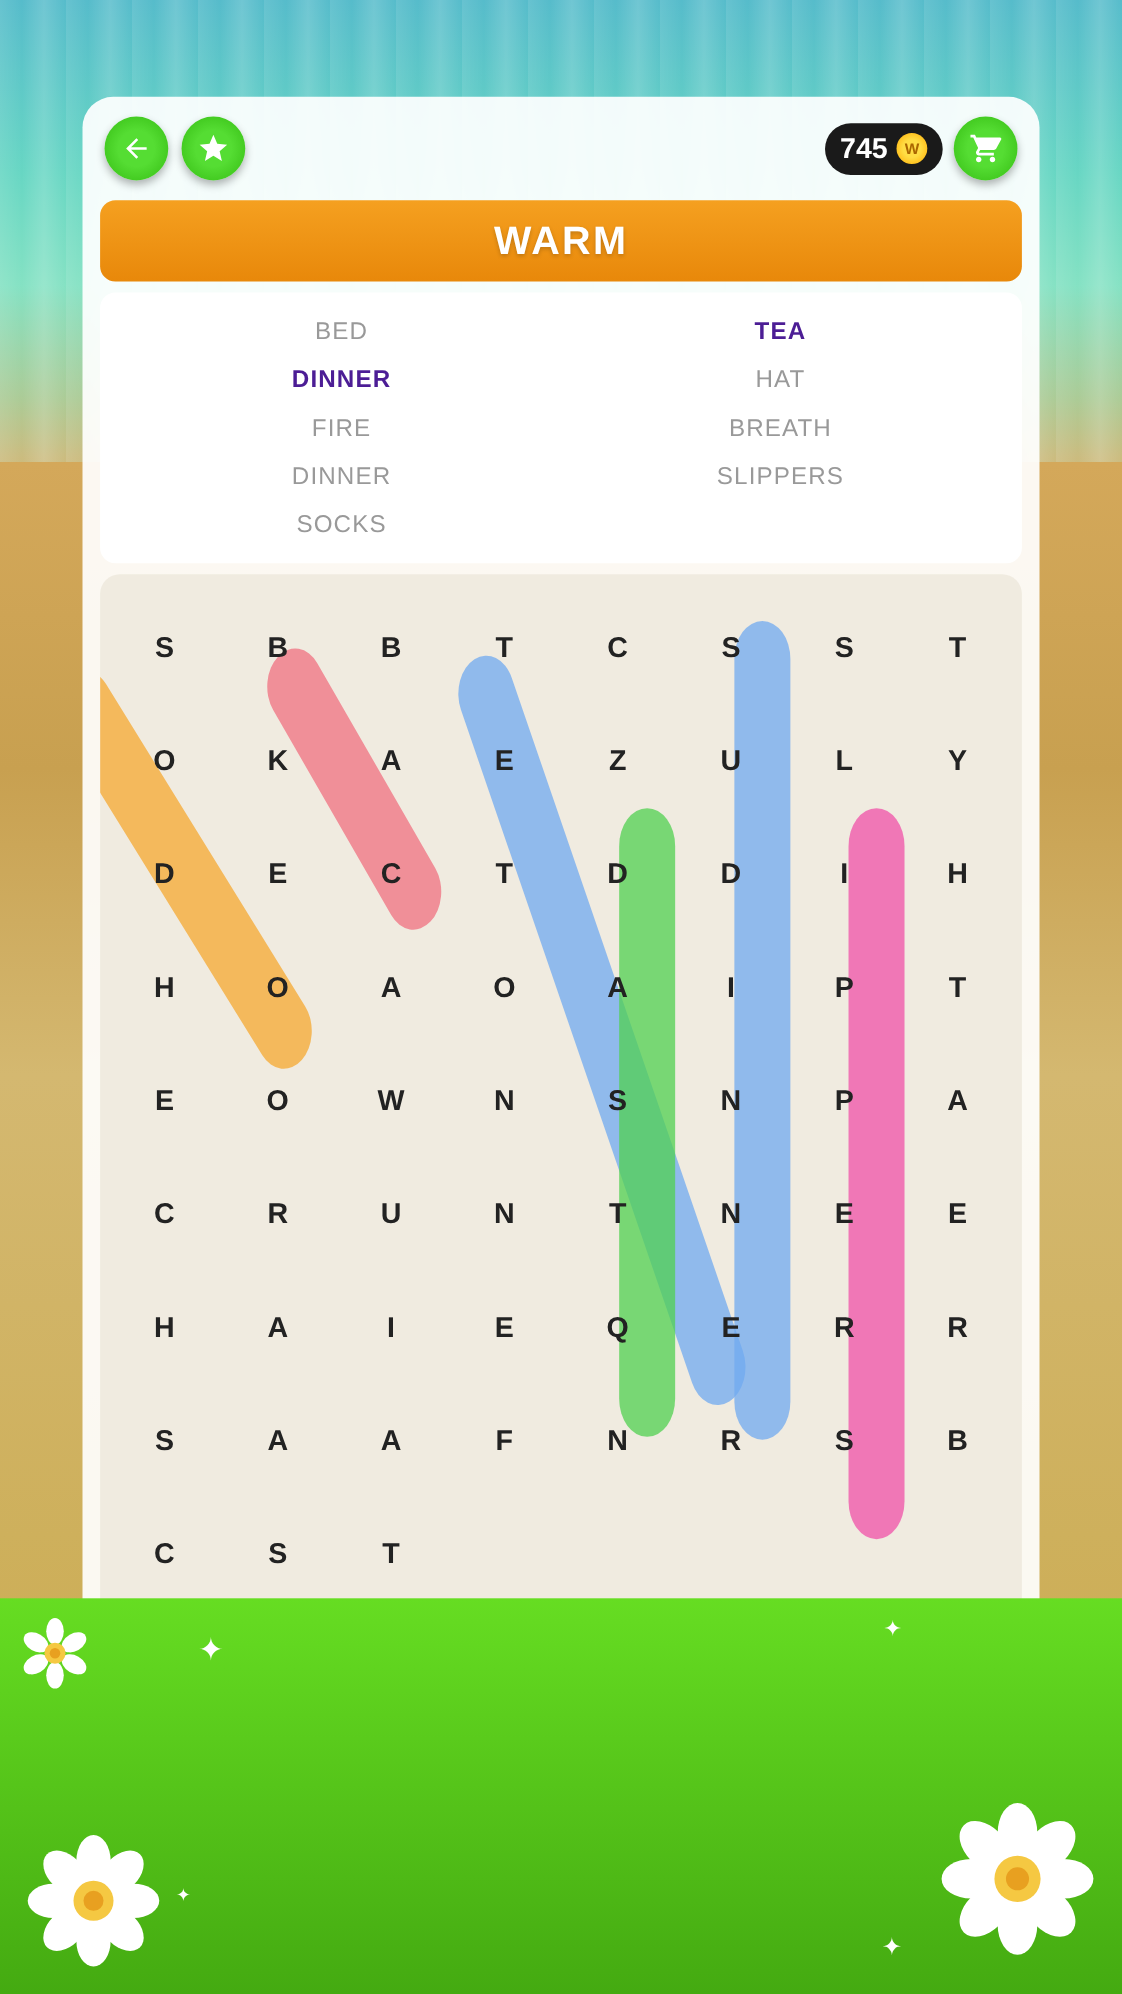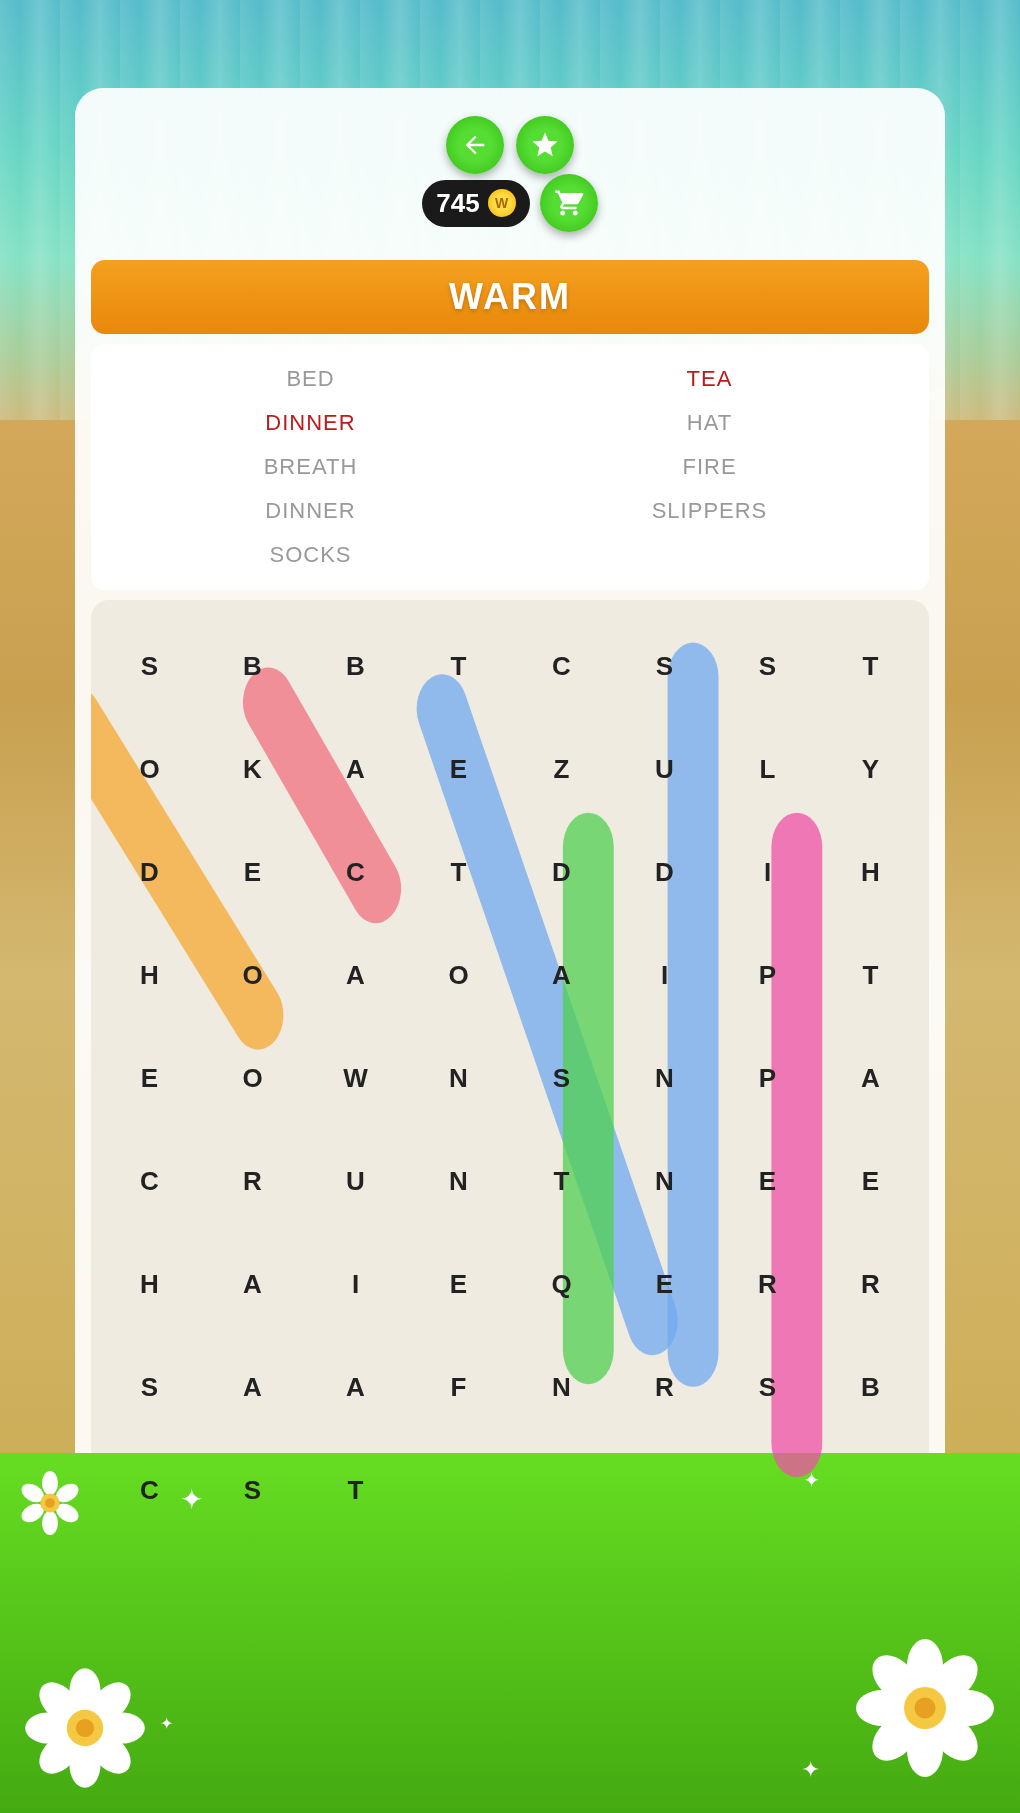--- a/index.html
+++ b/index.html
@@ -49,23 +49,22 @@
       border-radius: 28px;
       padding: 0;
       overflow: hidden;
     }
 
     
     .header-bar {
       display: flex;
       align-items: center;
       justify-content: space-between;
-      padding: 28px 20px;
+      padding: 18px 20px;
       background: transparent;
-      flex-direction: column;
     }
 
     .btn-back {
       width: 58px; height: 58px;
       background: radial-gradient(circle, #55dd33 40%, #33bb11 100%);
       border-radius: 50%;
       display: flex; align-items: center; justify-content: center;
       cursor: pointer;
       box-shadow: 0 4px 8px rgba(0,0,0,0.3);
     }
@@ -148,22 +147,22 @@
     }
     .word-item {
       text-align: center;
       font-size: 22px;
       font-weight: 500;
       color: #999;
       padding: 6px 4px;
       letter-spacing: 1px;
     }
     .word-item.found {
-      color: #b91c1c;
-      font-weight: 400;
+      color: #4c1d95;
+      font-weight: 700;
     }
 
     
     .word-search-container {
       margin: 10px 16px 16px 16px;
       background: #f0ebe0;
       border-radius: 18px;
       padding: 16px 8px;
       position: relative;
       overflow: hidden;
@@ -252,22 +251,22 @@
 
   <div class="category-banner">
     <span>WARM</span>
   </div>
 
   <div class="words-grid">
     <div class="word-item">BED</div>
     <div class="word-item found">TEA</div>
     <div class="word-item found">DINNER</div>
     <div class="word-item">HAT</div>
+    <div class="word-item">FIRE</div>
     <div class="word-item">BREATH</div>
-    <div class="word-item">FIRE</div>
     <div class="word-item">DINNER</div>
     <div class="word-item">SLIPPERS</div>
     <div class="word-item">SOCKS</div>
   </div>
 
   <div class="word-search-container">
 
     <svg style="position:absolute;top:0;left:0;width:100%;height:100%;pointer-events:none;z-index:1;" viewBox="0 0 856 720" preserveAspectRatio="none">
 
       <rect x="52" y="32" width="52" height="340" rx="26" ry="26" fill="#f5a830" opacity="0.75" transform="rotate(-40 78 202)"></rect>

